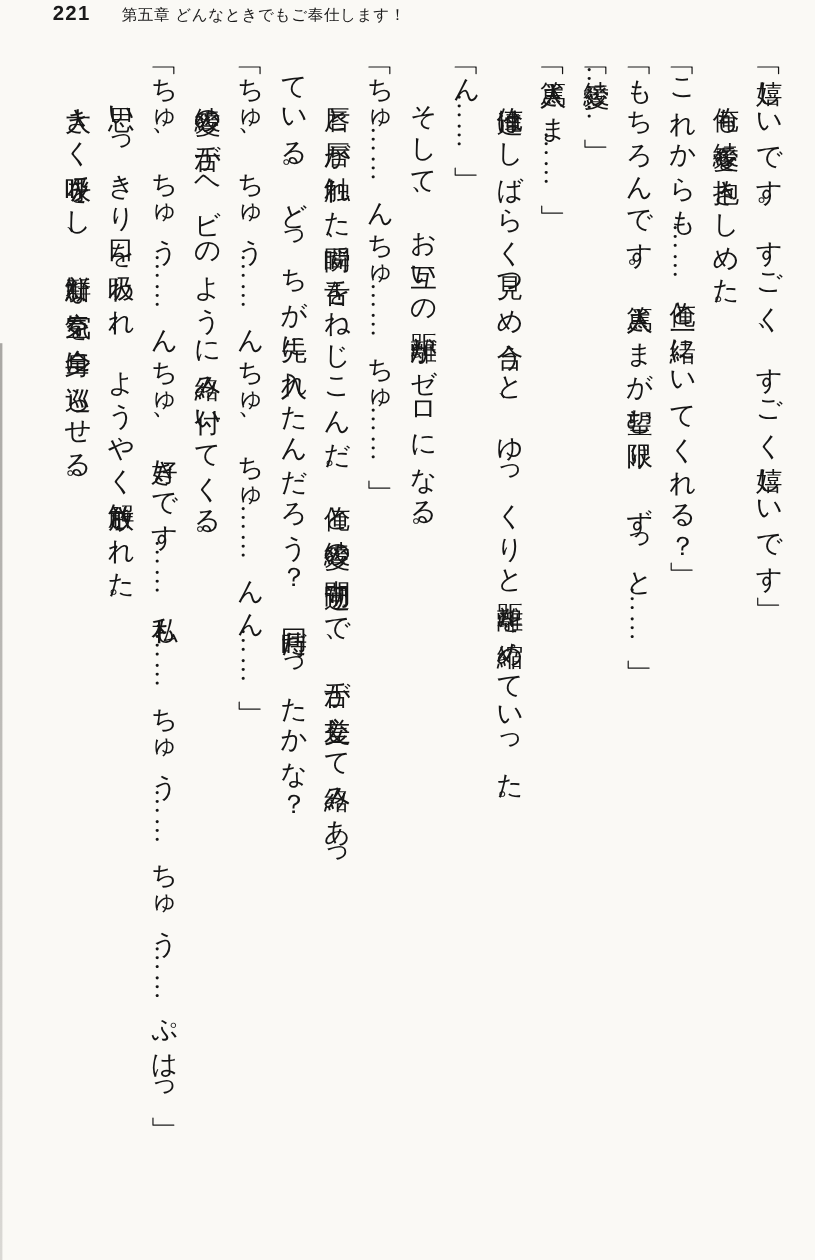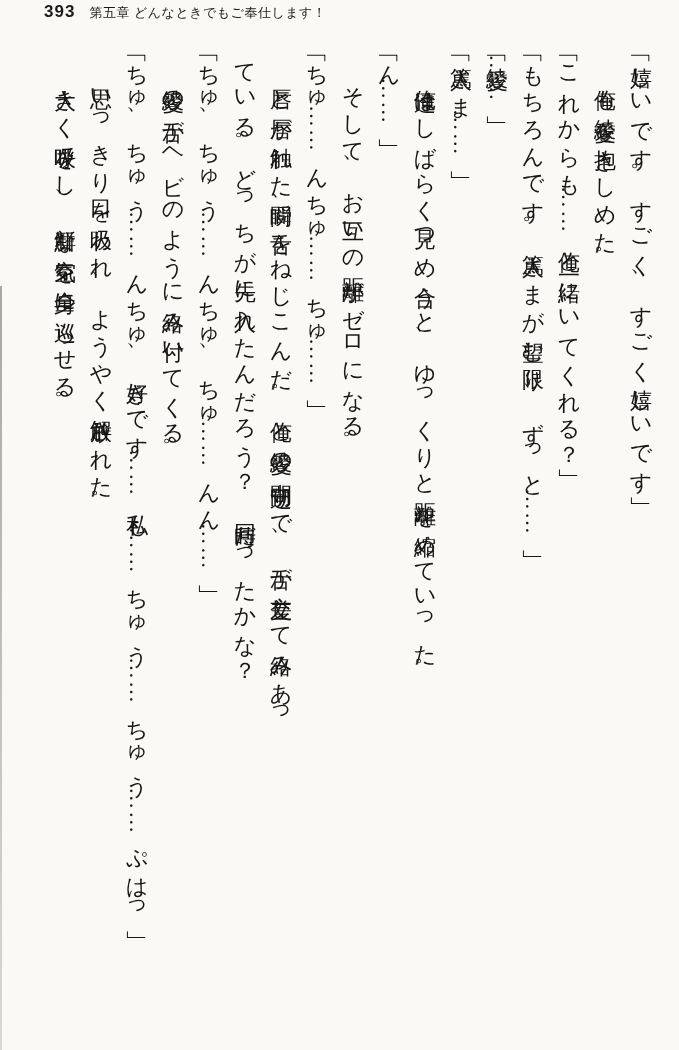--- a/index.html
+++ b/index.html
@@ -28,20 +28,21 @@
   .page-num {
     font-family: "Liberation Sans", "DejaVu Sans", sans-serif;
     font-size: 17px;
     font-weight: bold;
     letter-spacing: 1px;
   }
   .chapter {
     font-family: "Liberation Sans", "DejaVu Sans", sans-serif;
     font-size: 13px;
     letter-spacing: 0.5px;
+    margin-left: 12px;
   }
   
   .text-block {
     position: absolute;
     top: 48px;
     right: 20px;
     width: 614px;
     height: 982px;
     writing-mode: vertical-rl;
     -webkit-writing-mode: vertical-rl;
@@ -69,21 +70,21 @@
     height: 764px;
     background: linear-gradient(to bottom, rgba(70,68,64,0.45), rgba(70,68,64,0.18));
   }
 </style>
 </head>
 <body>
 
 <div class="page">
 
   <header class="header">
-    <span class="page-num">393</span>
+    <span class="page-num">221</span>
     <span class="chapter">第五章 どんなときでもご奉仕します！</span>
   </header>
 
   <main class="text-block">
     <p class="col">「嬉しいです。すごく、すごく嬉しいです」</p>
     <p class="col indent">俺も綾愛を抱きしめた。</p>
     <p class="col">「これからも……俺と一緒にいてくれる？」</p>
     <p class="col">「もちろんです。篤人さまが望む限り、ずっと……」</p>
     <p class="col">「綾愛……」</p>
     <p class="col">「篤人さま……」</p>

